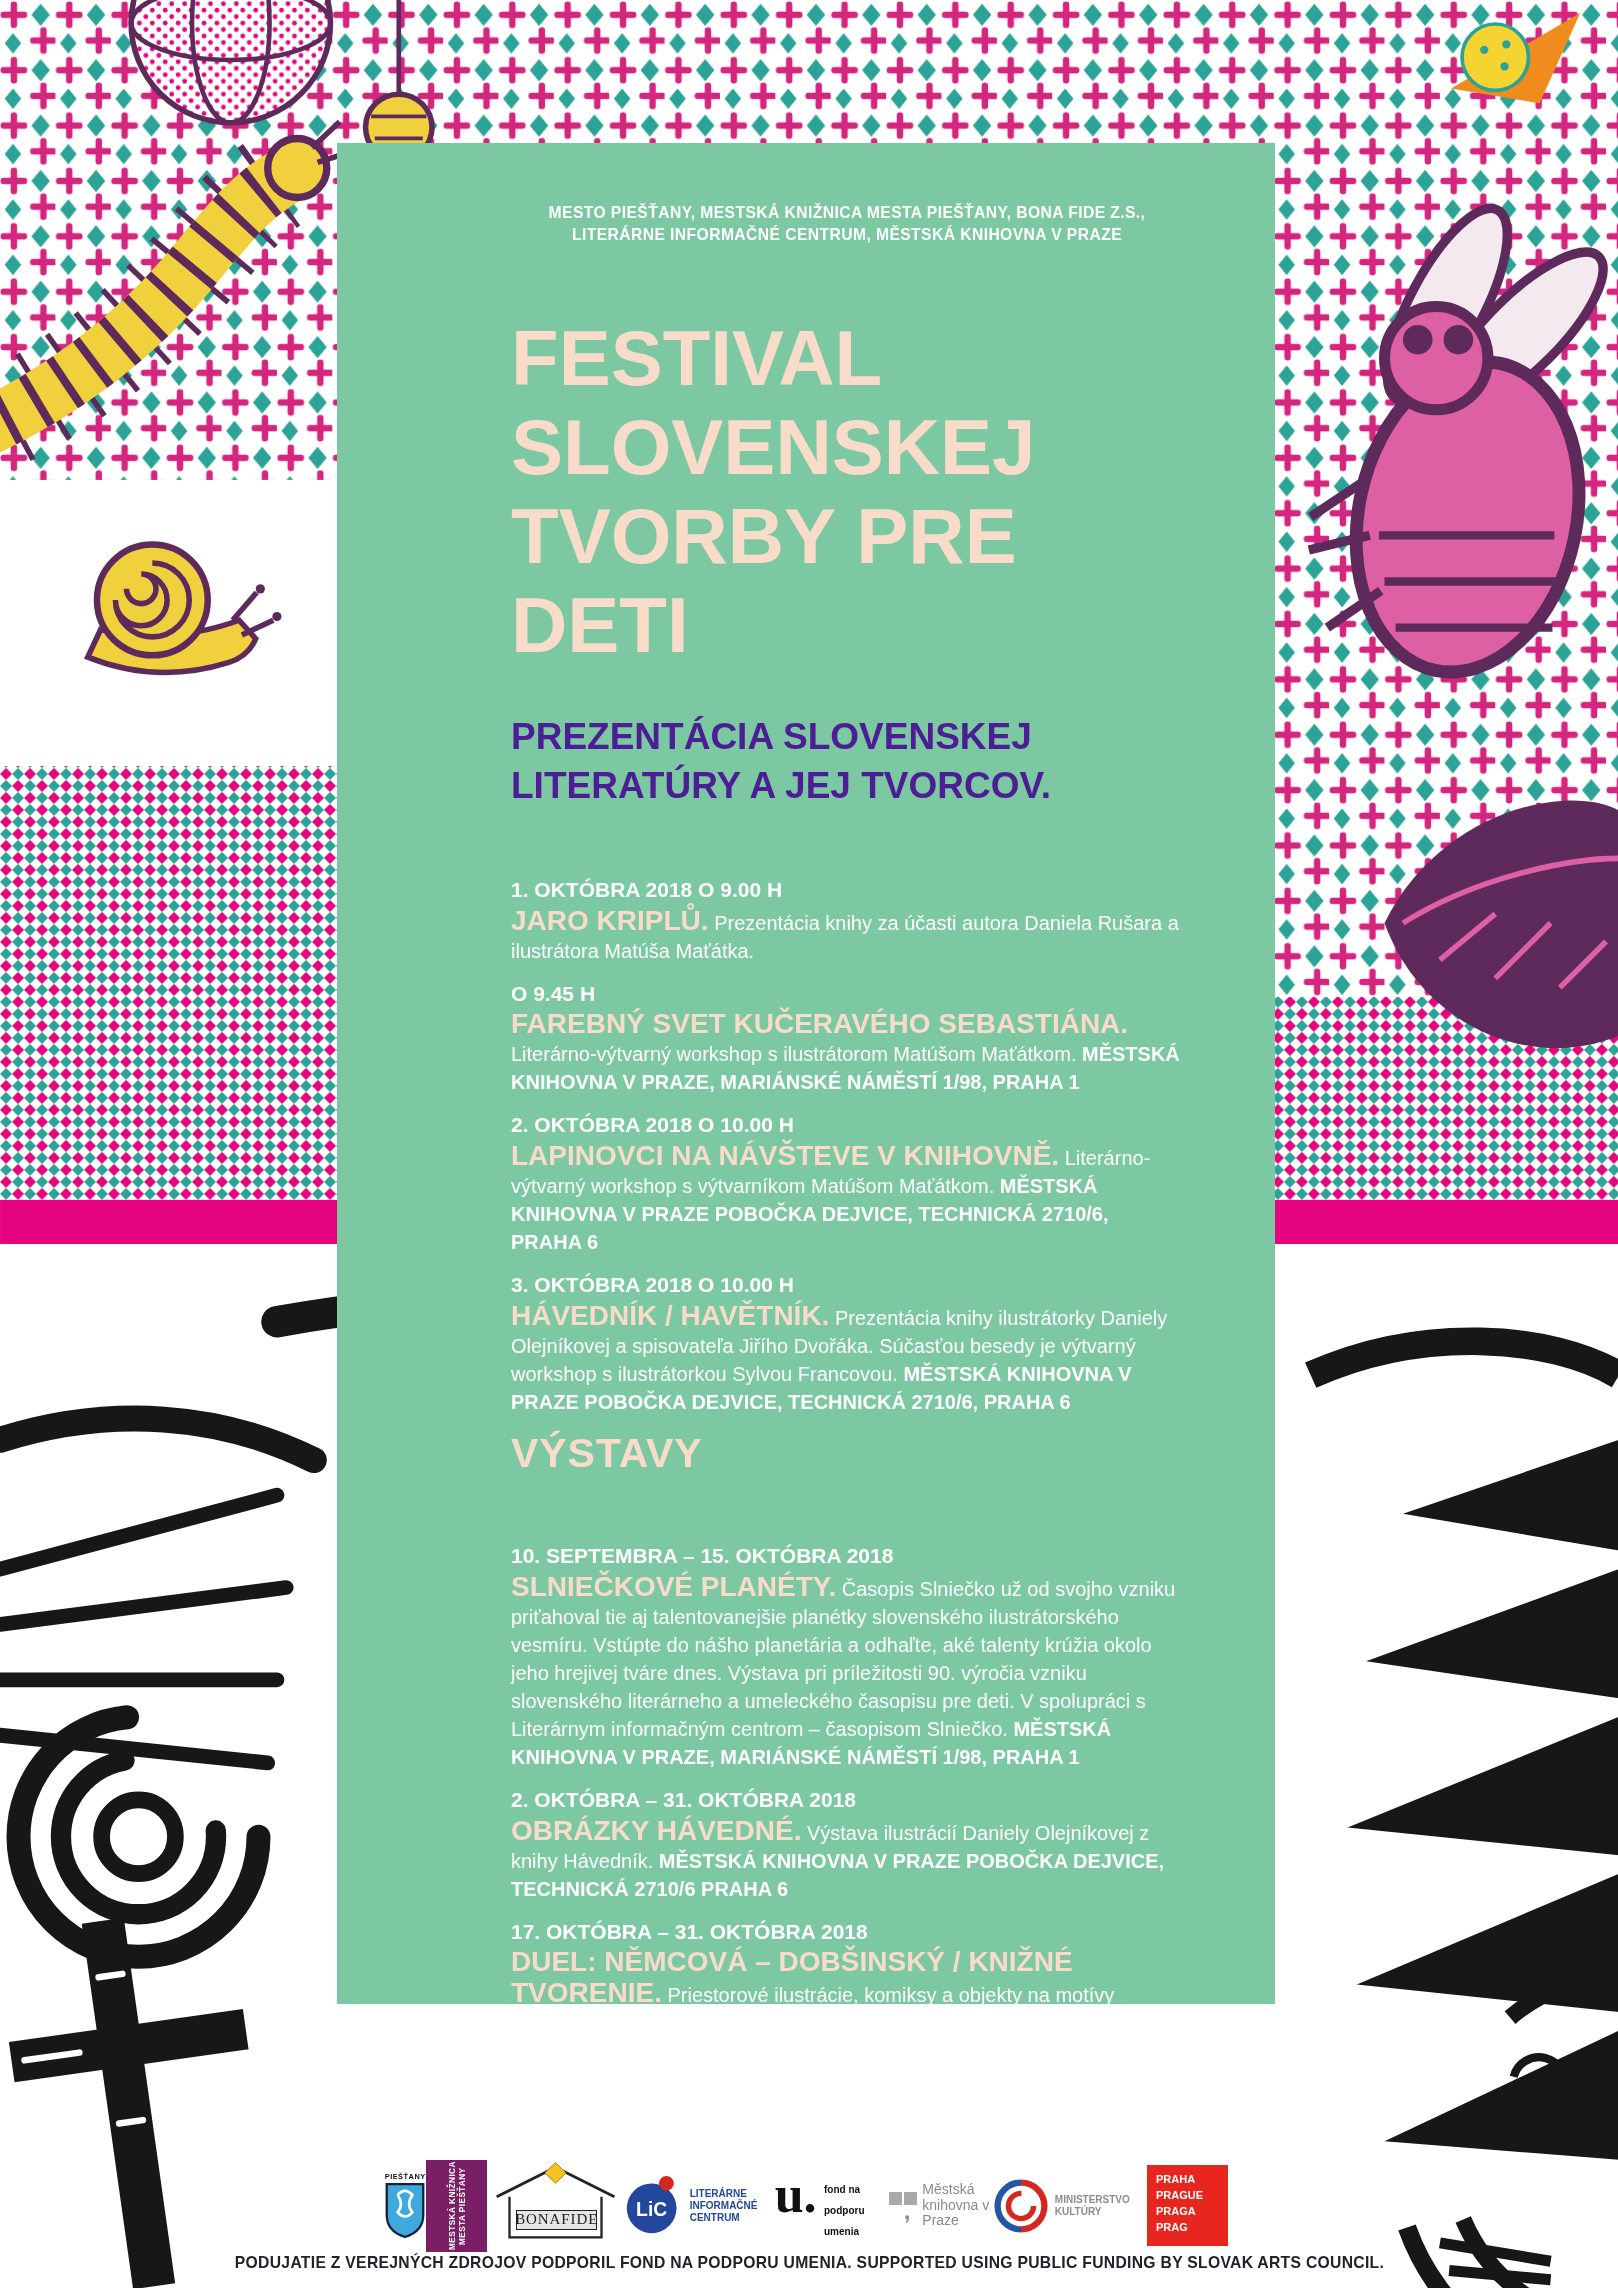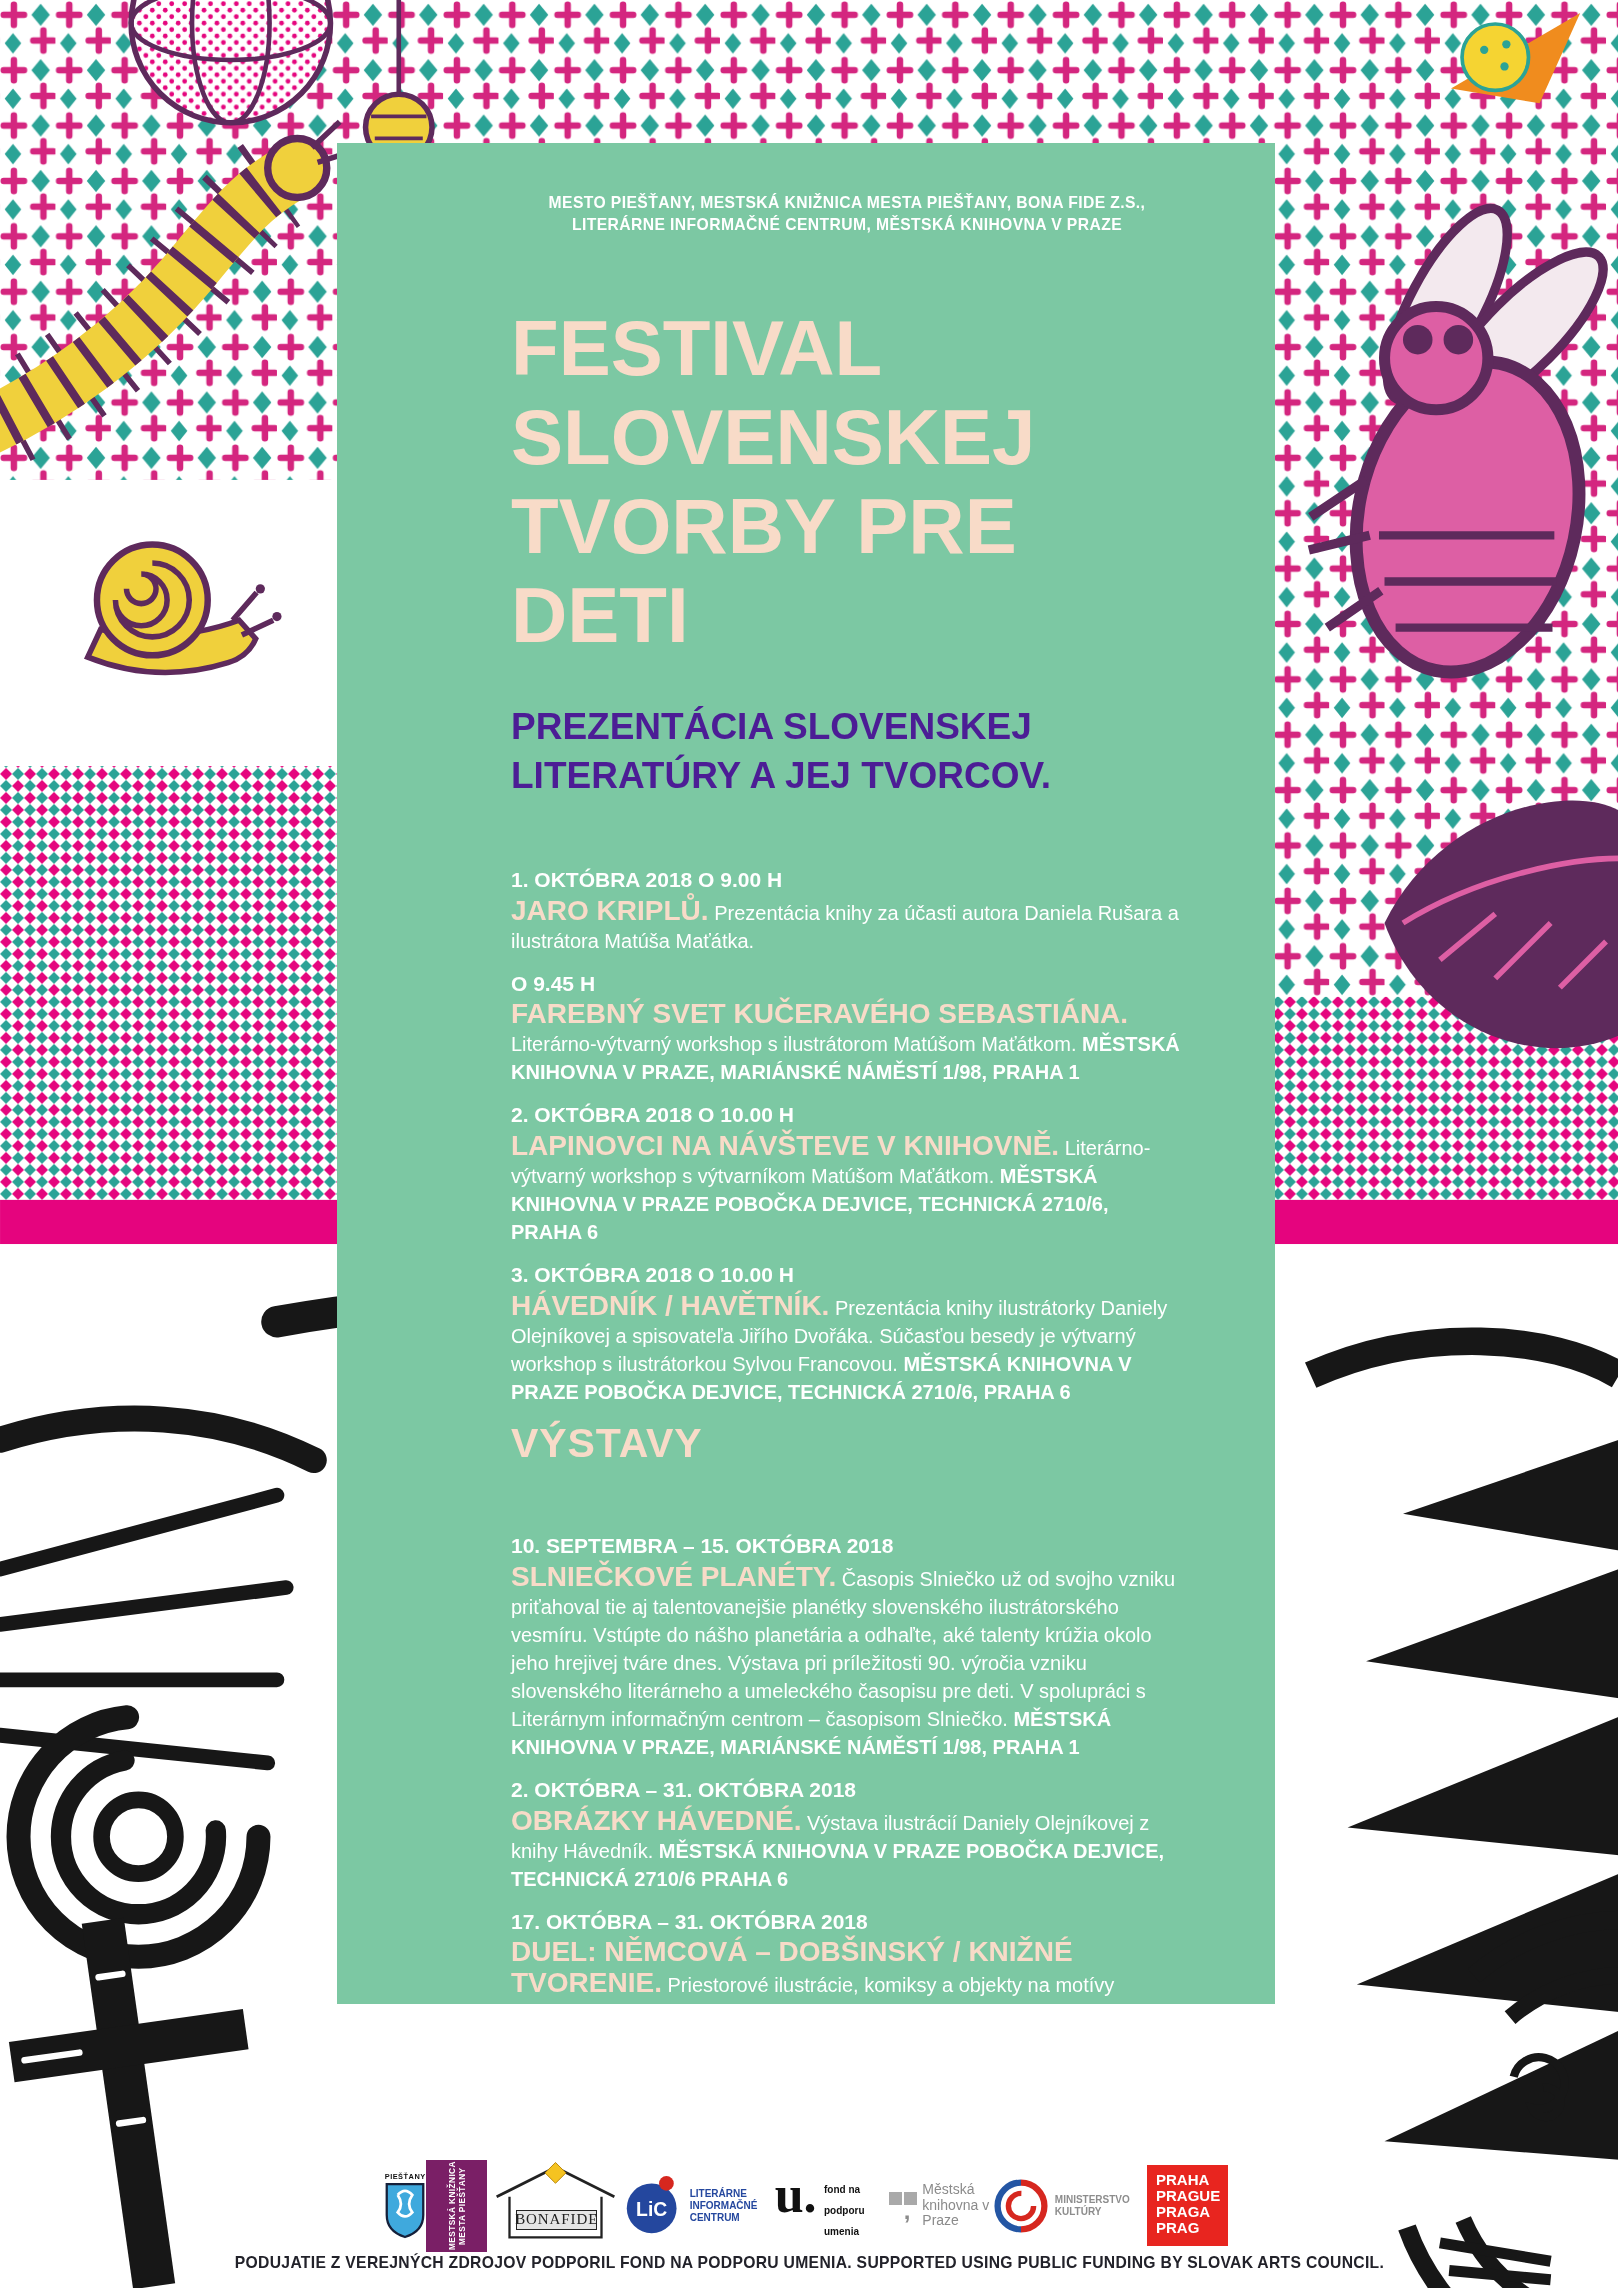--- a/index.html
+++ b/index.html
@@ -7,21 +7,21 @@
     width:1619px;height:2289px;overflow:hidden;background:#ffffff;
     font-family:"Liberation Sans",sans-serif;position:relative;
   }
   .poster{position:relative;width:1619px;height:2289px;overflow:hidden;background:#fff;}
   .bg-art{position:absolute;left:0;top:0;width:1619px;height:2289px;display:block;}
 
   
   .panel{
     position:absolute;left:337px;top:143px;width:938px;height:1861px;
     background:#7cc8a3;box-sizing:border-box;
-    padding:8px 92px 0 174px;overflow:hidden;
+    padding:18px 92px 0 174px;overflow:hidden;
   }
   .org{
     margin-top:41px;text-align:center;color:#ffffff;
     font-size:15.7px;line-height:22px;font-weight:700;letter-spacing:0.4px;
   }
   .title{
     margin:68px 0 0 0;color:#f8dbc8;font-weight:700;
     font-size:78px;line-height:89px;letter-spacing:0;
   }
   .subtitle{
@@ -68,21 +68,21 @@
   .fond-caption{font-size:10px;line-height:21px;font-weight:700;color:#111;width:65px;margin-top:9.2px;}
   .mkp-wrap{display:flex;align-items:center;gap:5.5px;}
   .mkp-glyph{display:grid;grid-template-columns:13px 13px;grid-template-rows:13px 13px;gap:1.8px;}
   .mkp-glyph .sq{background:#a9a9a9;}
   .mkp-glyph .comma{color:#8b8b8b;font-size:24px;font-weight:700;line-height:9.2px;}
   .mkp-caption{color:#8b8b8b;font-size:14px;line-height:15.7px;width:72px;}
   .mk-wrap{display:flex;align-items:center;gap:6.5px;}
   .mk-caption{color:#8d8d8d;font-weight:700;font-size:10px;line-height:12px;width:92px;}
   .praha-box{
     width:81px;height:81px;background:#e8251f;color:#ffffff;box-sizing:border-box;
-    padding:7.4px 9.2px;font-size:15px;font-weight:700;line-height:15.7px;word-spacing:55px;
+    padding:7.4px 9.2px;font-size:11px;font-weight:700;line-height:15.7px;word-spacing:55px;
   }
   .footer{
     position:absolute;left:0;top:2254px;width:1619px;text-align:center;
     font-size:15.7px;font-weight:700;color:#22222a;letter-spacing:0.3px;
   }
 </style>
 </head>
 <body>
 
 <div class="poster">

